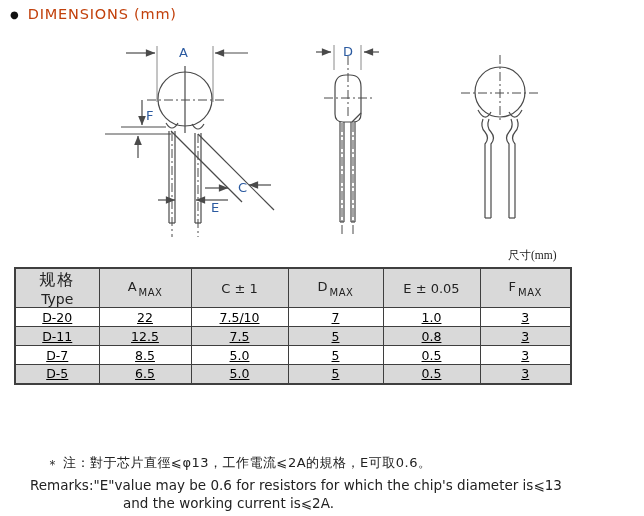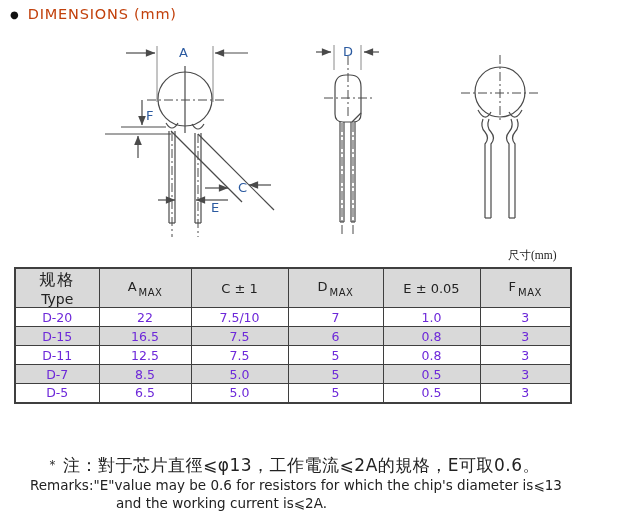--- a/index.html
+++ b/index.html
@@ -16,28 +16,28 @@
   .unit-label{position:absolute;left:508px;top:248px;font-size:11.5px;color:#222;font-family:Liberation Serif, serif;}
   table.dims{
     position:absolute;left:14px;top:267px;width:556px;
     border-collapse:collapse;table-layout:fixed;
     border:2px solid #3f3f3f;font-size:13px;
   }
   table.dims th,table.dims td{border:1px solid #3f3f3f;text-align:center;padding:0;vertical-align:middle;}
   table.dims thead th{height:38px;background:#d9d9d9;font-weight:normal;color:#222;}
   table.dims tbody tr{height:19px;}
   table.dims tbody tr:nth-child(even){background:#d9d9d9;}
-  table.dims tbody td{font-size:12.5px;color:#6d28d9;}
+  table.dims tbody td{font-size:12.5px;color:#000000;text-decoration:underline;}
   .hdr-zh{font-size:16px;letter-spacing:2px;}
   .hdr-en{font-size:14px;}
   .sub{font-size:10px;vertical-align:-5px;margin-left:2px;letter-spacing:0.5px;margin-top:36px;}
   .note-marker{position:absolute;left:46px;top:456px;font-size:13px;color:#222;}
-  .note-zh{position:absolute;left:63px;top:454px;font-size:17px;letter-spacing:0.5px;color:#222;}
+  .note-zh{position:absolute;left:63px;top:454px;font-size:13px;letter-spacing:0.5px;color:#222;}
   .note-en1{position:absolute;left:30px;top:477px;font-size:13.5px;color:#222;}
-  .note-en2{position:absolute;left:116px;top:495px;font-size:13.5px;color:#222;}
+  .note-en2{position:absolute;left:123px;top:495px;font-size:13.5px;color:#222;}
 </style>
 </head>
 <body>
 
 <div class="page">
 
   <div class="title">
     <span class="bullet">●</span>
     <span class="title-en">DIMENSIONS (mm)</span>
   </div>
@@ -159,28 +159,20 @@
     <tbody id="dims-tbody">
         <tr>
           <td>D-20</td>
           <td>22</td>
           <td>7.5/10</td>
           <td>7</td>
           <td>1.0</td>
           <td>3</td>
         </tr>
         <tr>
-          <td>D-15</td>
-          <td>16.5</td>
-          <td>7.5</td>
-          <td>6</td>
-          <td>0.8</td>
-          <td>3</td>
-        </tr>
-        <tr>
           <td>D-11</td>
           <td>12.5</td>
           <td>7.5</td>
           <td>5</td>
           <td>0.8</td>
           <td>3</td>
         </tr>
         <tr>
           <td>D-7</td>
           <td>8.5</td>

